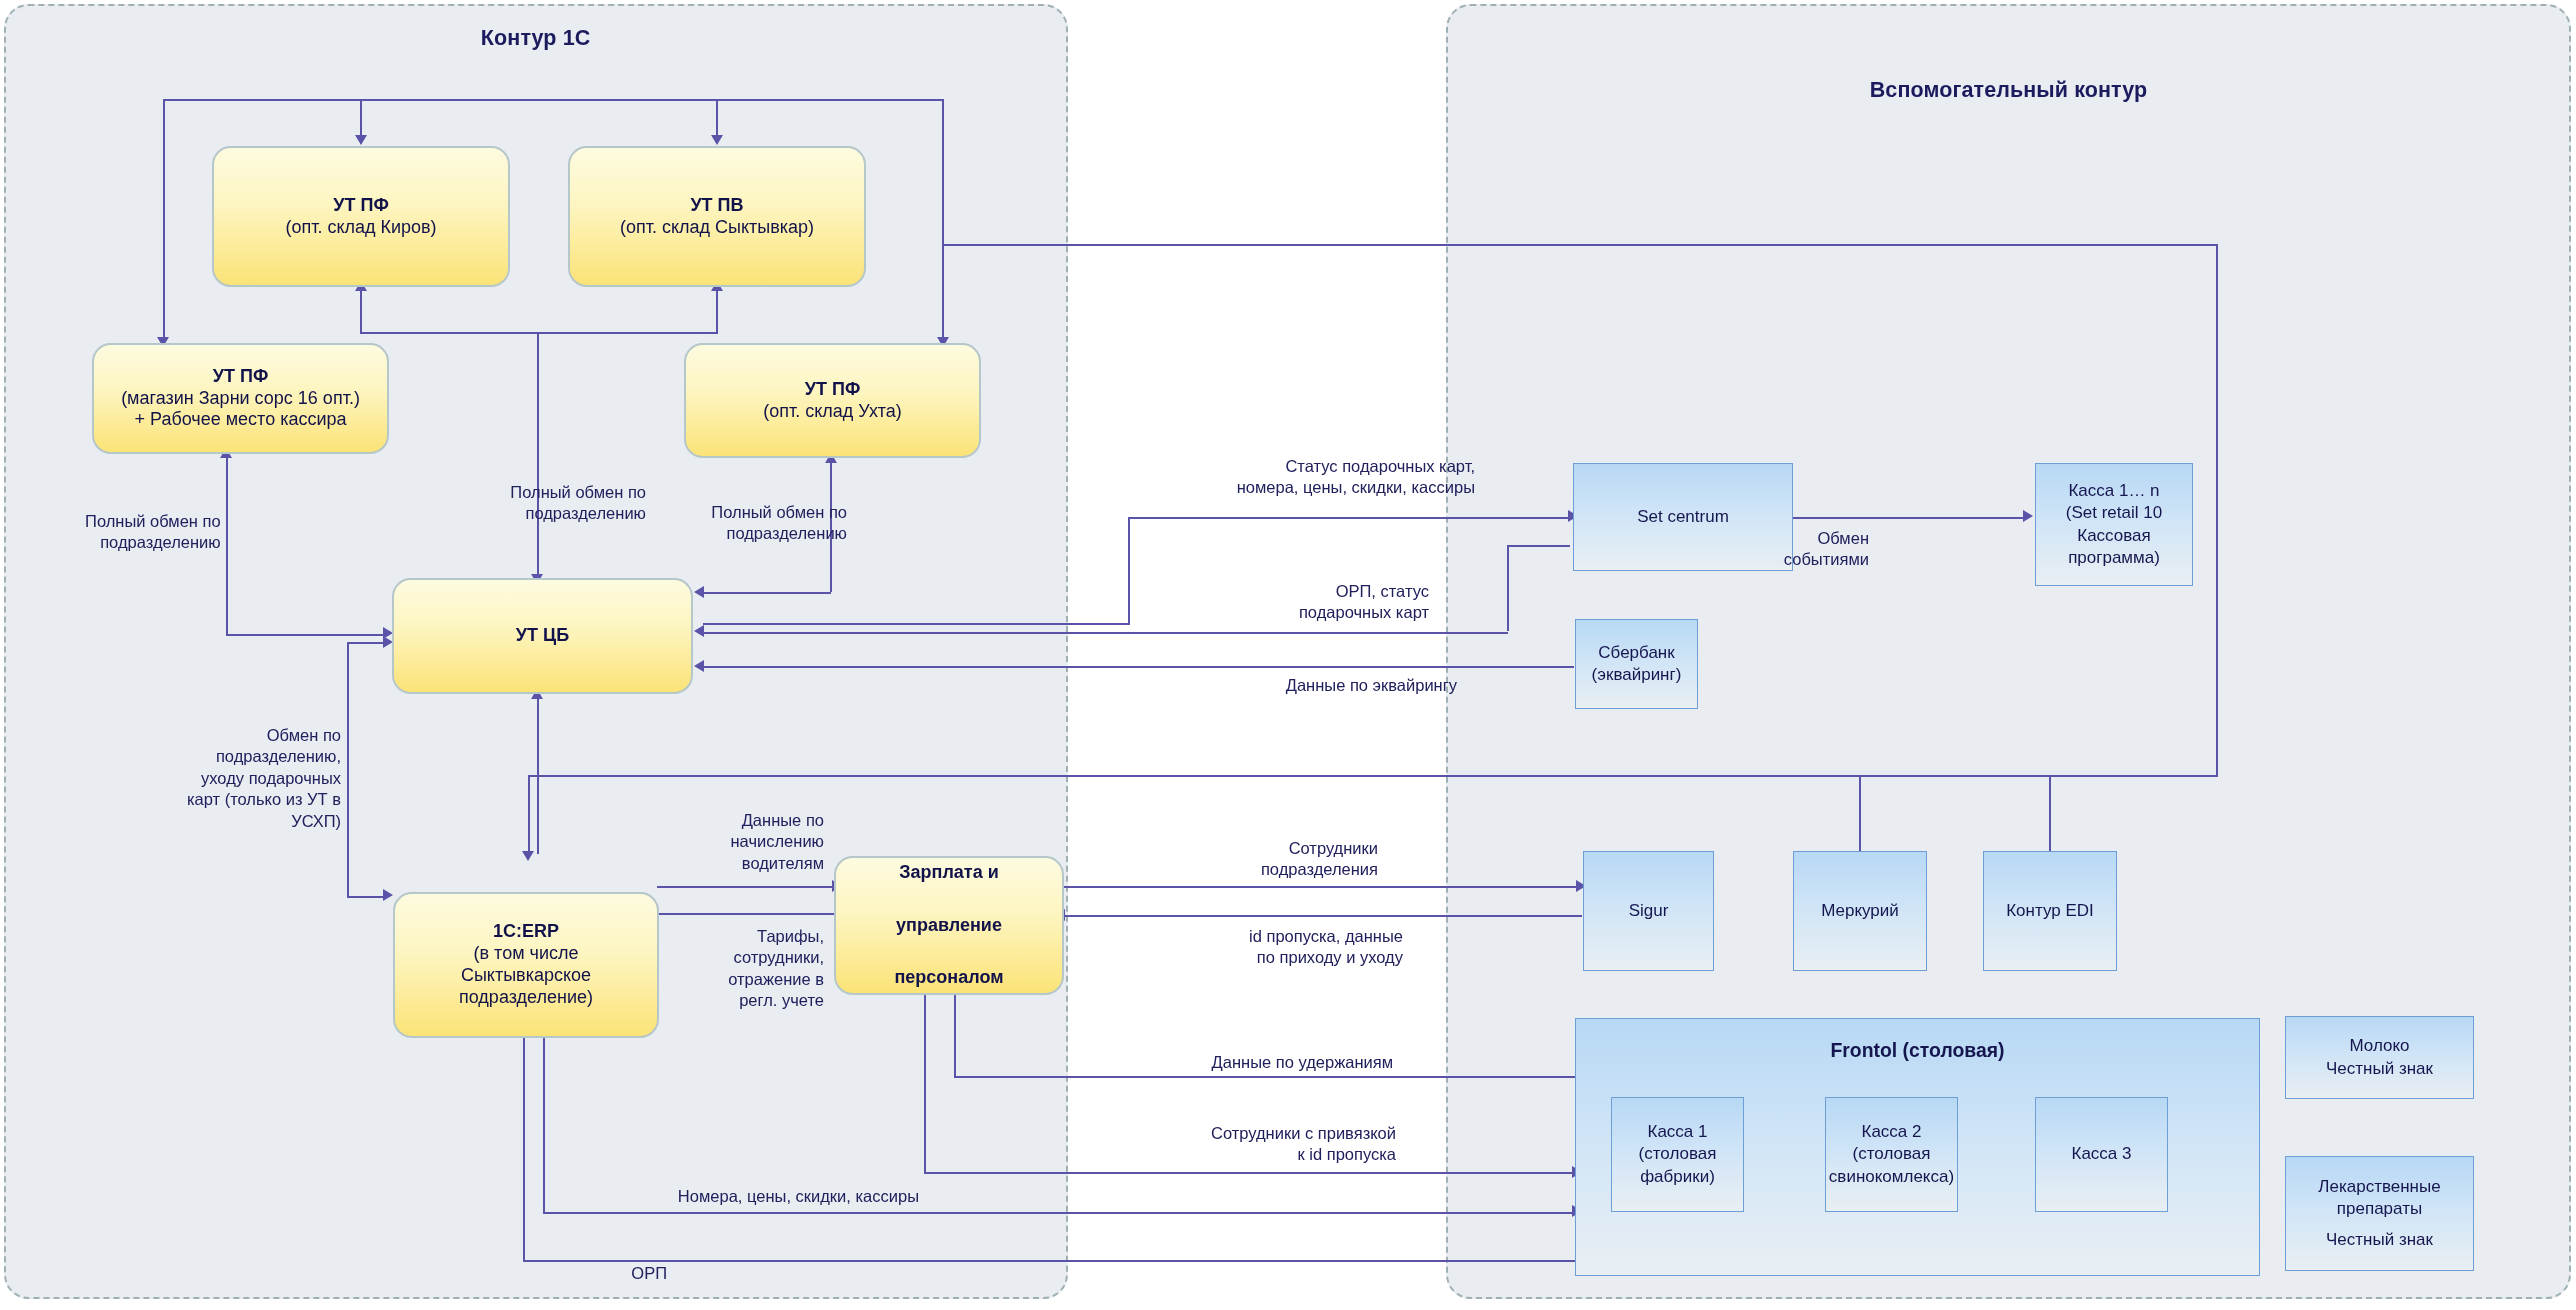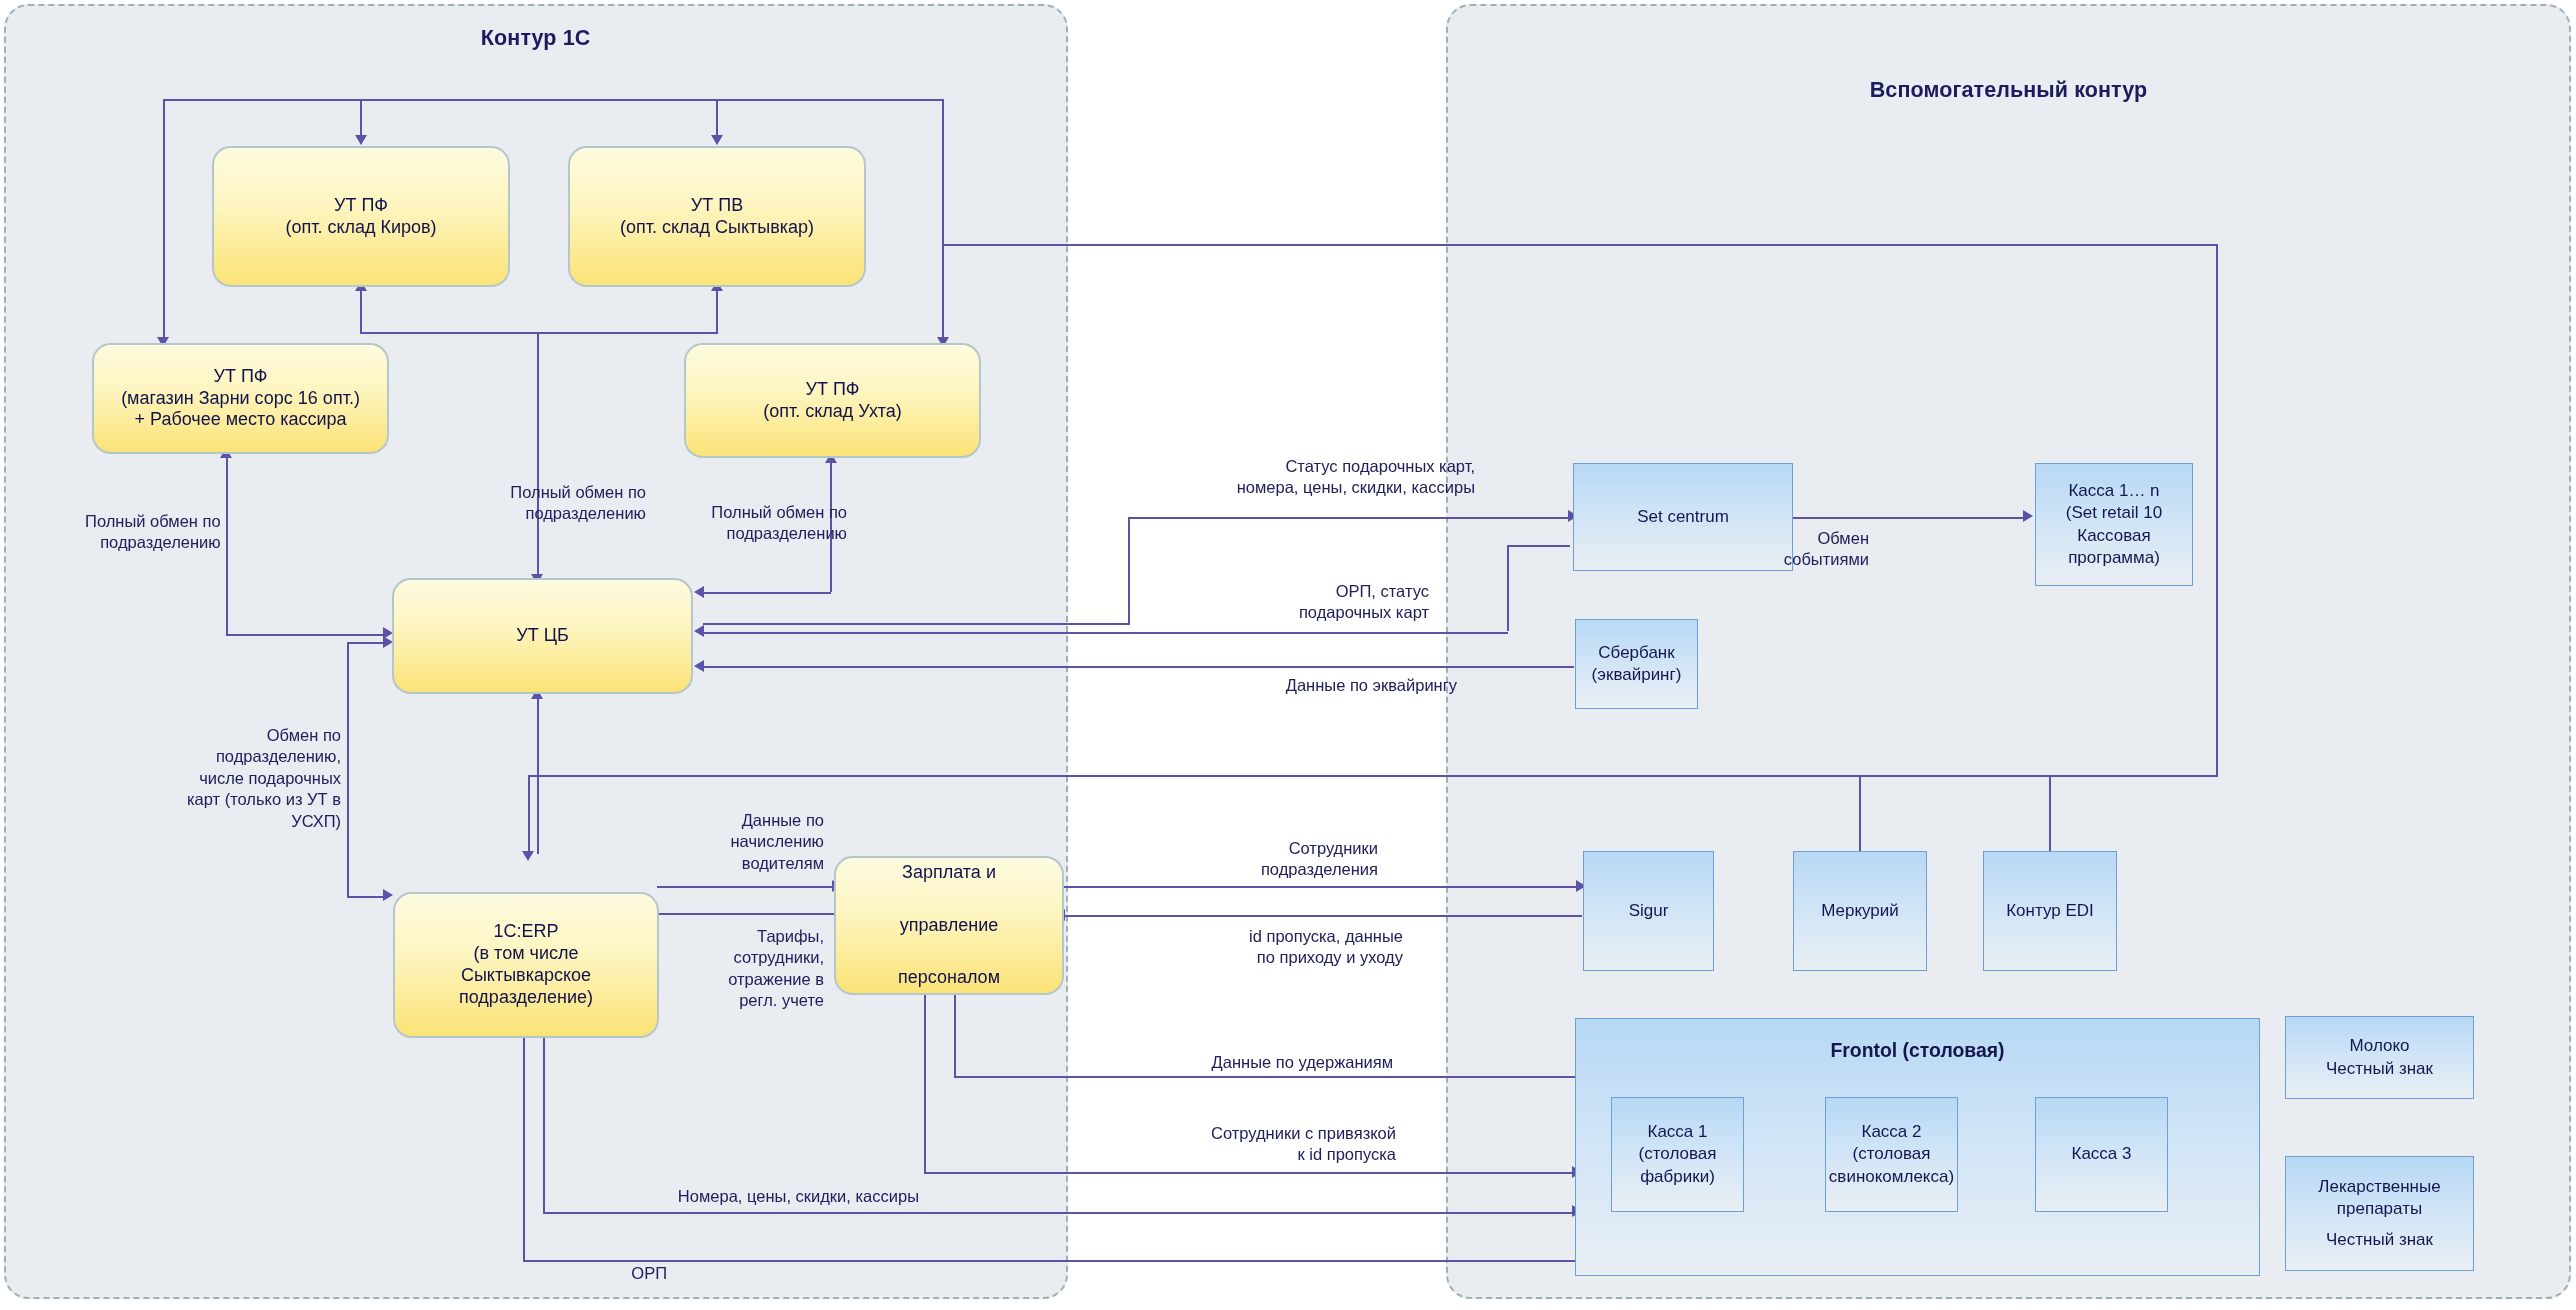--- a/index.html
+++ b/index.html
@@ -34,21 +34,21 @@
     display:flex;
     flex-direction:column;
     align-items:center;
     justify-content:center;
     text-align:center;
     color:#12124a;
     font-size:18px;
     line-height:1.22;
     padding:4.3px 7.2px;
   }
-  .ybox .t1{font-weight:normal;}
+  .ybox .t1{font-weight:bold;}
   .ybox .t2{font-weight:normal;}
 
   
   .bbox{
     position:absolute;
     box-sizing:border-box;
     border:1.4px solid #6c9fd6;
     background:linear-gradient(to bottom,#b7d8f4 0%,#cfe4f7 45%,#e9eff3 100%);
     display:flex;
     flex-direction:column;
@@ -292,21 +292,21 @@
 подразделению</div>
 
   <div class="lbl" style="left:431px;top:482px;width:215px;">Полный обмен по
 подразделению</div>
 
   <div class="lbl" style="left:632px;top:502px;width:215px;">Полный обмен по
 подразделению</div>
 
   <div class="lbl" style="left:133px;top:725px;width:208px;">Обмен по
 подразделению,
-числе подарочных
+уходу подарочных
 карт (только из УТ в
 УСХП)</div>
 
   <div class="lbl" style="left:1116px;top:456px;width:359px;">Статус подарочных карт,
 номера, цены, скидки, кассиры</div>
 
   <div class="lbl" style="left:1163px;top:581px;width:266px;">ОРП, статус
 подарочных карт</div>
 
   <div class="lbl" style="left:1141px;top:675px;width:316px;">Данные по эквайрингу</div>

